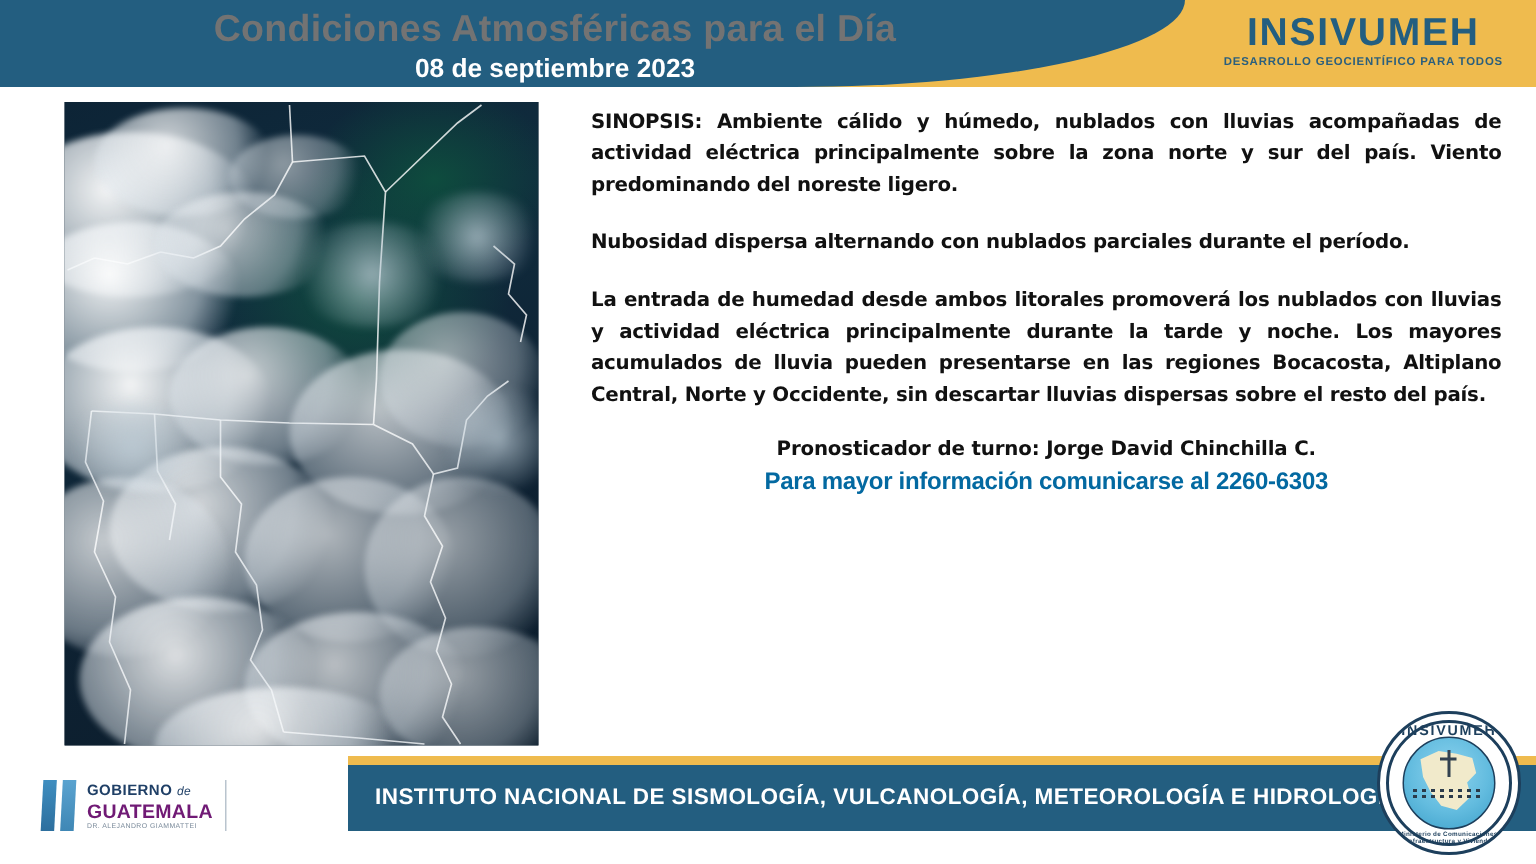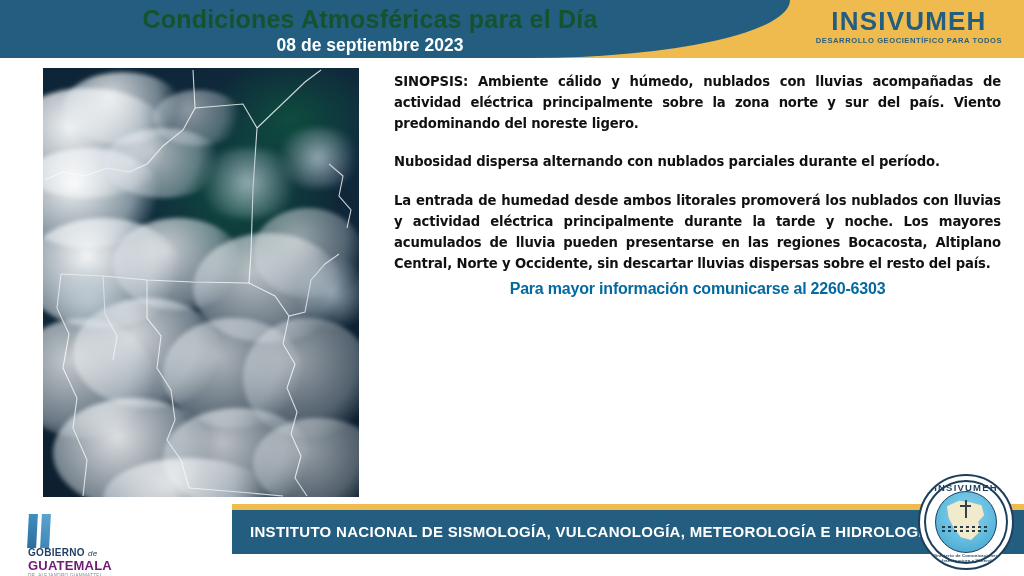--- a/index.html
+++ b/index.html
@@ -43,21 +43,21 @@
     border-bottom-right-radius: 260px 58px;
   }
   .header-title-wrap {
     position: absolute;
     top: 4px; left: 0;
     width: 740px;
     text-align: center;
     z-index: 4;
   }
   .header-title {
-    color: #14532d;
+    color: #737373;
     font-size: 25px;
     font-weight: bold;
     letter-spacing: 0.2px;
     line-height: 30px;
   }
   .header-date {
     color: #ffffff;
     font-size: 17.5px;
     font-weight: bold;
     line-height: 22px;
@@ -186,23 +186,22 @@
     font-weight: bold;
     letter-spacing: 0.3px;
   }
 
   
   .gob {
     position: absolute;
     left: 28px;
     top: 14px;
     display: flex;
-    align-items: flex-start;
+    align-items: flex-end;
     height: 40px;
-    flex-direction: column;
   }
   .gob-bars {
     display: flex;
     gap: 4px;
     margin-right: 8px;
   }
   .gob-bar {
     width: 9px;
     height: 34px;
     background: linear-gradient(180deg, #3f8ec0, #2d6f9e);
@@ -397,20 +396,21 @@
     <div class="cl-d" style="left:230px; top:60px; width:90px; height:60px;"></div>
     <div class="cl-d" style="left:250px; top:190px; width:80px; height:70px;"></div>
     <div class="cl-d" style="left:0px; top:200px; width:90px; height:60px;"></div>
   </div>
 
   <div class="content">
     <p class="para">SINOPSIS: Ambiente cálido y húmedo, nublados con lluvias acompañadas de actividad eléctrica principalmente sobre la zona norte y sur del país. Viento predominando del noreste ligero.</p>
     <p class="para">Nubosidad dispersa alternando con nublados parciales durante el período.</p>
     <p class="para">La entrada de humedad desde ambos litorales promoverá los nublados con lluvias y actividad eléctrica principalmente durante la tarde y noche. Los mayores acumulados de lluvia pueden presentarse en las regiones Bocacosta, Altiplano Central, Norte y Occidente, sin descartar lluvias dispersas sobre el resto del país.</p>
 
+    <div class="forecaster">Pronosticador de turno: Jorge David Chinchilla C.</div>
     <div class="contact">Para mayor información comunicarse al 2260-6303</div>
   </div>
 
   <div class="footer">
     <div class="footer-bar-gold"></div>
     <div class="footer-bar"></div>
     <div class="footer-text">INSTITUTO NACIONAL DE SISMOLOGÍA, VULCANOLOGÍA, METEOROLOGÍA E HIDROLOGÍA</div>
 
     <div class="gob">
       <div class="gob-bars">

